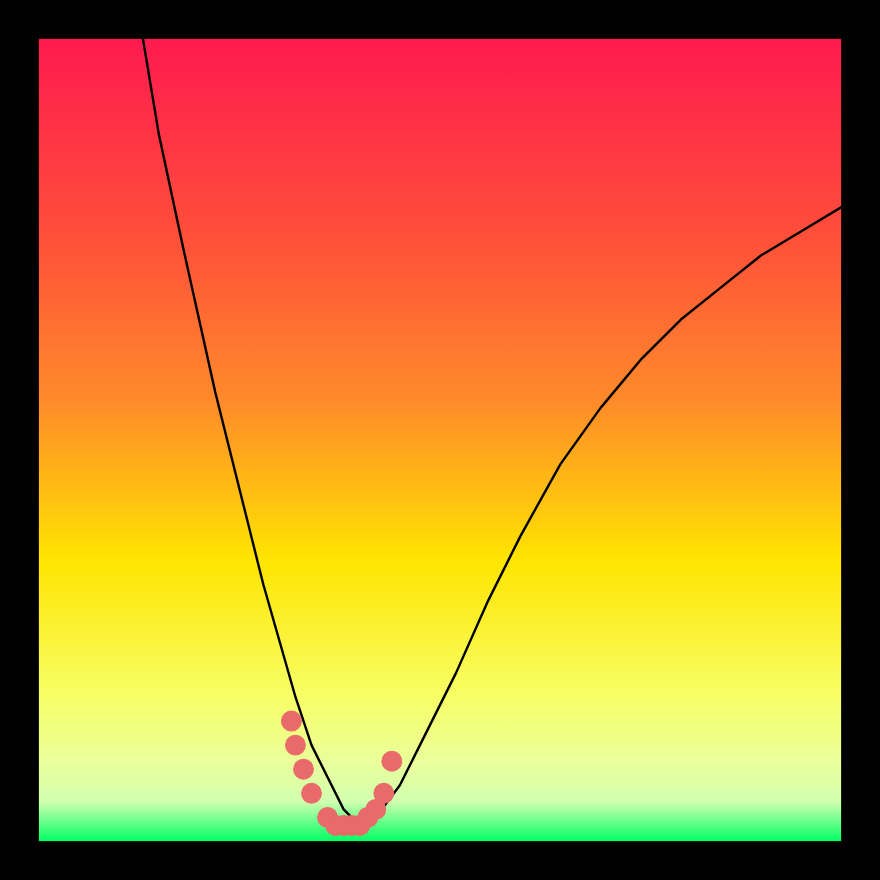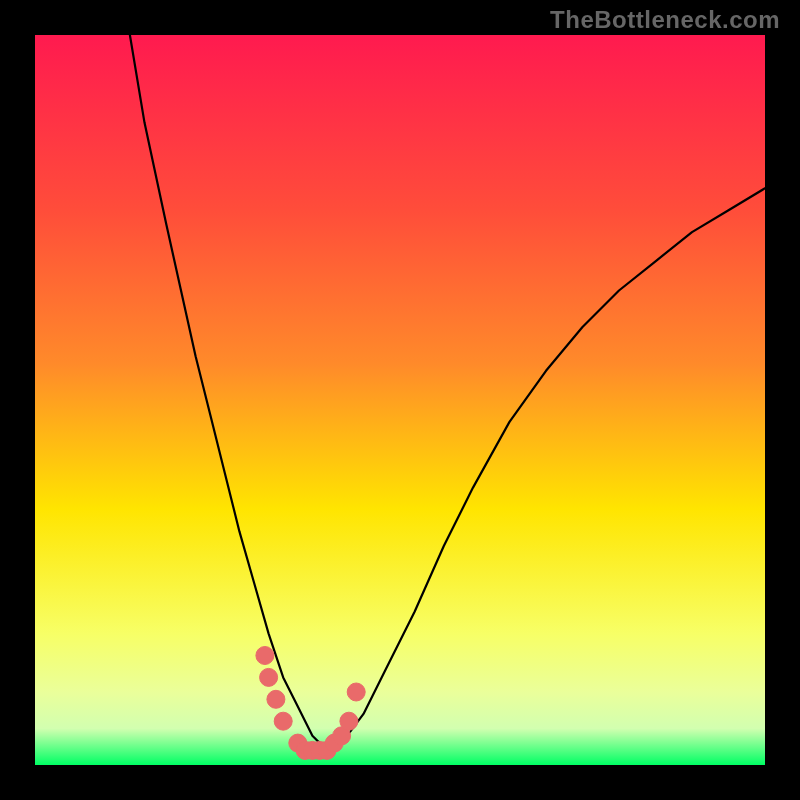--- a/index.html
+++ b/index.html
@@ -42,21 +42,20 @@
     position: absolute;
     inset: 0;
     width: 100%;
     height: 100%;
   }
 </style>
 </head>
 <body>
 
 <div class="container">
-  <div class="watermark">TheBottleneck.com</div>
 
   <div class="plot-area">
     <svg class="gradient" viewBox="0 0 730 730" preserveAspectRatio="none">
       <defs>
         <linearGradient id="bg" x1="0" y1="0" x2="0" y2="1">
           <stop id="g0" offset="0%" stop-color="#ff1a4f"></stop>
           <stop id="g1" offset="24%" stop-color="#ff4d3a"></stop>
           <stop id="g2" offset="45%" stop-color="#ff8a2a"></stop>
           <stop id="g3" offset="65%" stop-color="#ffe500"></stop>
           <stop id="g4" offset="82%" stop-color="#f7ff66"></stop>

